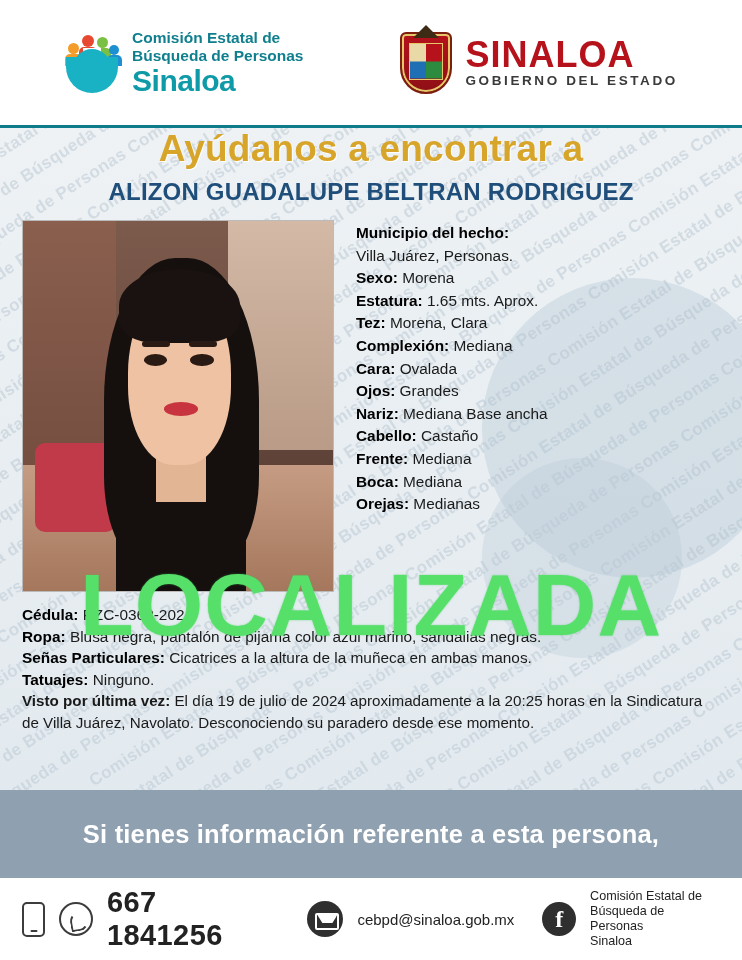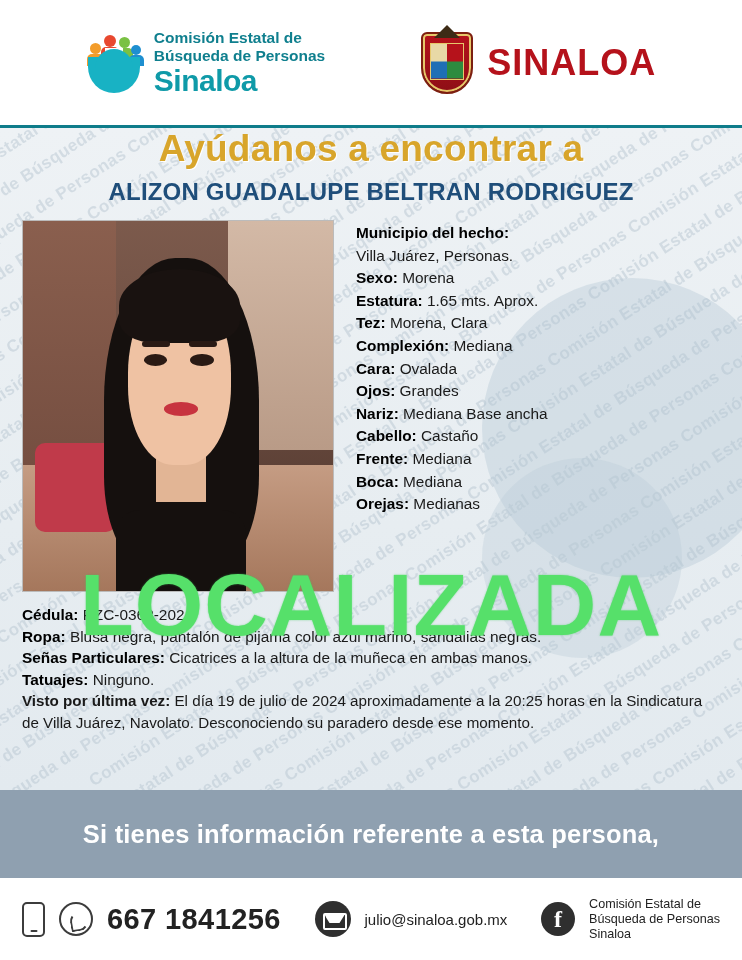--- a/index.html
+++ b/index.html
@@ -288,20 +288,21 @@
         <div class="logo-text-sinaloa">Sinaloa</div>
       </div>
     </div>
     <div class="logo-right">
       <div class="shield">
         <div class="eagle"></div>
         <div class="quad"></div>
       </div>
       <div class="gob-text">
         <div class="gob-main">SINALOA</div>
+        <div class="gob-sub">GOBIERNO DEL ESTADO</div>
       </div>
     </div>
   </div>
 
   <div class="body-area">
     <div class="watermark" id="wm">
         <div class="wm-row" style="margin-left: 0px;">Comisión Estatal de Búsqueda de Personas  Comisión Estatal de Búsqueda de Personas  Comisión Estatal de Búsqueda de Personas  Comisión Estatal de Búsqueda de Personas  Comisión Estatal de Búsqueda de Personas  Comisión Estatal de Búsqueda de Personas  Comisión Estatal de Búsqueda de Personas  Comisión Estatal de Búsqueda de Personas  Comisión Estatal de Búsqueda de Personas  Comisión Estatal de Búsqueda de Personas  Comisión Estatal de Búsqueda de Personas  Comisión Estatal de Búsqueda de Personas  Comisión Estatal de Búsqueda de Personas  Comisión Estatal de Búsqueda de Personas  </div>
         <div class="wm-row" style="margin-left: -70px;">Comisión Estatal de Búsqueda de Personas  Comisión Estatal de Búsqueda de Personas  Comisión Estatal de Búsqueda de Personas  Comisión Estatal de Búsqueda de Personas  Comisión Estatal de Búsqueda de Personas  Comisión Estatal de Búsqueda de Personas  Comisión Estatal de Búsqueda de Personas  Comisión Estatal de Búsqueda de Personas  Comisión Estatal de Búsqueda de Personas  Comisión Estatal de Búsqueda de Personas  Comisión Estatal de Búsqueda de Personas  Comisión Estatal de Búsqueda de Personas  Comisión Estatal de Búsqueda de Personas  Comisión Estatal de Búsqueda de Personas  </div>
         <div class="wm-row" style="margin-left: -140px;">Comisión Estatal de Búsqueda de Personas  Comisión Estatal de Búsqueda de Personas  Comisión Estatal de Búsqueda de Personas  Comisión Estatal de Búsqueda de Personas  Comisión Estatal de Búsqueda de Personas  Comisión Estatal de Búsqueda de Personas  Comisión Estatal de Búsqueda de Personas  Comisión Estatal de Búsqueda de Personas  Comisión Estatal de Búsqueda de Personas  Comisión Estatal de Búsqueda de Personas  Comisión Estatal de Búsqueda de Personas  Comisión Estatal de Búsqueda de Personas  Comisión Estatal de Búsqueda de Personas  Comisión Estatal de Búsqueda de Personas  </div>
         <div class="wm-row" style="margin-left: -210px;">Comisión Estatal de Búsqueda de Personas  Comisión Estatal de Búsqueda de Personas  Comisión Estatal de Búsqueda de Personas  Comisión Estatal de Búsqueda de Personas  Comisión Estatal de Búsqueda de Personas  Comisión Estatal de Búsqueda de Personas  Comisión Estatal de Búsqueda de Personas  Comisión Estatal de Búsqueda de Personas  Comisión Estatal de Búsqueda de Personas  Comisión Estatal de Búsqueda de Personas  Comisión Estatal de Búsqueda de Personas  Comisión Estatal de Búsqueda de Personas  Comisión Estatal de Búsqueda de Personas  Comisión Estatal de Búsqueda de Personas  </div>
@@ -415,21 +416,21 @@
         <div class="phone-ic"></div>
       </div>
     <div class="f-icon">
         <div class="wa-ic"></div>
       </div>
     <div class="phone-num">667 1841256</div>
     <div class="spacer"></div>
     <div class="f-icon">
         <div class="mail-ic"></div>
       </div>
-    <div class="mail-txt">julio@sinaloa.gob.mx</div>
+    <div class="mail-txt">cebpd@sinaloa.gob.mx</div>
     <div class="spacer"></div>
     <div class="fb-ic">f</div>
     <div class="fb-txt">
       <div>Comisión Estatal de</div>
       <div>Búsqueda de Personas</div>
       <div>Sinaloa</div>
     </div>
   </div>
 </div>
 

